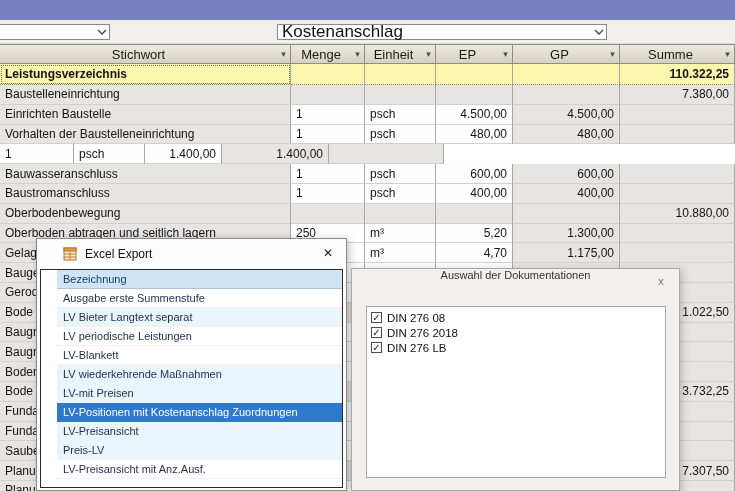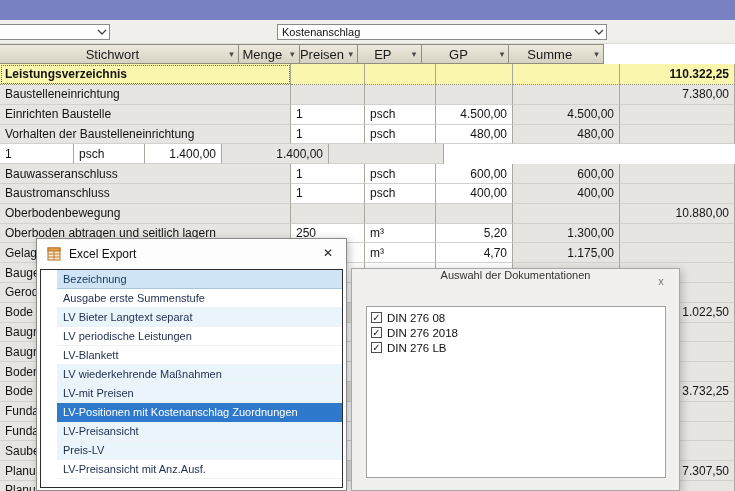--- a/index.html
+++ b/index.html
@@ -7,27 +7,27 @@
   .screen {
     position:relative; width:735px; height:491px; overflow:hidden;
     background:#fff; font-family:"Liberation Sans","DejaVu Sans",sans-serif;
     -webkit-font-smoothing:antialiased;
   }
   
   .topbar { position:absolute; left:0; top:0; width:735px; height:20px; background:#7a81c3; }
   
   .toolbar { position:absolute; left:0; top:20px; width:735px; height:24px; background:#f0efec; border-bottom:1px solid #dddcd8; }
   .combo { position:absolute; top:4px; height:16px; background:#fff; border:1px solid #8a8a8a;
-           display:flex; align-items:center; font-size:11px; color:#111; padding-left:4px; }
+           display:flex; align-items:center; font-size:17px; color:#111; padding-left:4px; }
   .combo .ctext { flex:1; white-space:nowrap; overflow:hidden; }
   .combo .chev { width:14px; display:flex; align-items:center; justify-content:center; }
   .combo-left { left:-48px; width:158px; }
   .combo-mid  { left:277px; width:330px; }
   
-  .ghead { position:absolute; left:0; top:44px; width:604px; height:20px; display:flex;justify-content:center; }
+  .ghead { position:absolute; left:0; top:44px; width:735px; height:20px; display:flex;justify-content:center; }
   .hcell { height:20px; display:flex; align-items:center; font-size:13px; color:#1a1a1a;
            background:linear-gradient(#edeadd,#d6d2c3); border-right:1px solid #8f8d82;
            border-top:1px solid #8f8d82; border-bottom:1px solid #8f8d82; position:relative; }
   .hcell .hlabel { flex:1; text-align:center; white-space:nowrap; overflow:hidden; }
   .hcell .harrow { width:13px; font-size:9px; color:#4a4a4a; text-align:center; }
   
   .c0 { width:291px; } .c1 { width:74px; } .c2 { width:71px; } .c3 { width:77px; }
   .c4 { width:107px; } .c5 { width:115px; }
   
   .gbody { position:absolute; left:0; top:64px; width:735px; height:427px; overflow:hidden; }
@@ -38,21 +38,21 @@
            white-space:nowrap; overflow:hidden; background:#e6e5e2; }
   .tcell.right { justify-content:flex-end; }
   .trow.item .tcell.white { background:#fefefe; }
   .trow.total .tcell { background:#faf6ae; border-bottom:1px dotted #8a8a72; font-weight:bold; }
   .trow.total .tcell.c0 { outline:1px dotted #6b6b5a; outline-offset:-2px; }
   .trow.section .tcell { font-weight:normal; background:#e6e5e2; }
   
   .xdlg { position:absolute; left:36px; top:238px; width:311px; height:253px; background:#fdfdfd;
           border:1px solid #8a8a8a; box-shadow:2px 2px 8px rgba(0,0,0,.25); z-index:10; }
   .xdlg-title { position:absolute; left:0; top:0; right:0; height:30px; background:#fdfdfd;
-                display:flex; align-items:center; padding-left:10px; }
+                display:flex; align-items:center; padding-left:26px; }
   .xdlg-title .ticon { width:14px; height:14px; margin-right:8px; }
   .xdlg-title .ttext { font-size:12px; color:#111; }
   .xdlg-close { position:absolute; right:4px; top:2px; width:28px; height:24px; display:flex;
                 align-items:center; justify-content:center; font-size:12px; color:#222; cursor:default; }
   .xlist { position:absolute; left:3px; right:3px; top:30px; bottom:2px; background:#fff;
            border:1px solid #2b2b2b; overflow:hidden;padding-left:16px; }
   .xlist-header { height:19px; background:#cfe5f5; color:#16395f; font-size:11px; display:flex;
                   align-items:center; padding-left:6px; border-bottom:1px solid #a8c6de; }
   .xitem { height:19px; font-size:11px; color:#1f2d50; display:flex; align-items:center;
            padding-left:6px; border-bottom:1px solid #eef2f6; white-space:nowrap; overflow:hidden; }
@@ -99,21 +99,21 @@
   <div class="ghead">
       <div class="hcell c0">
         <span class="hlabel">Stichwort</span>
         <span class="harrow">▾</span>
       </div>
       <div class="hcell c1">
         <span class="hlabel">Menge</span>
         <span class="harrow">▾</span>
       </div>
       <div class="hcell c2">
-        <span class="hlabel">Preisen</span>
+        <span class="hlabel">Einheit</span>
         <span class="harrow">▾</span>
       </div>
       <div class="hcell c3">
         <span class="hlabel">EP</span>
         <span class="harrow">▾</span>
       </div>
       <div class="hcell c4">
         <span class="hlabel">GP</span>
         <span class="harrow">▾</span>
       </div>

